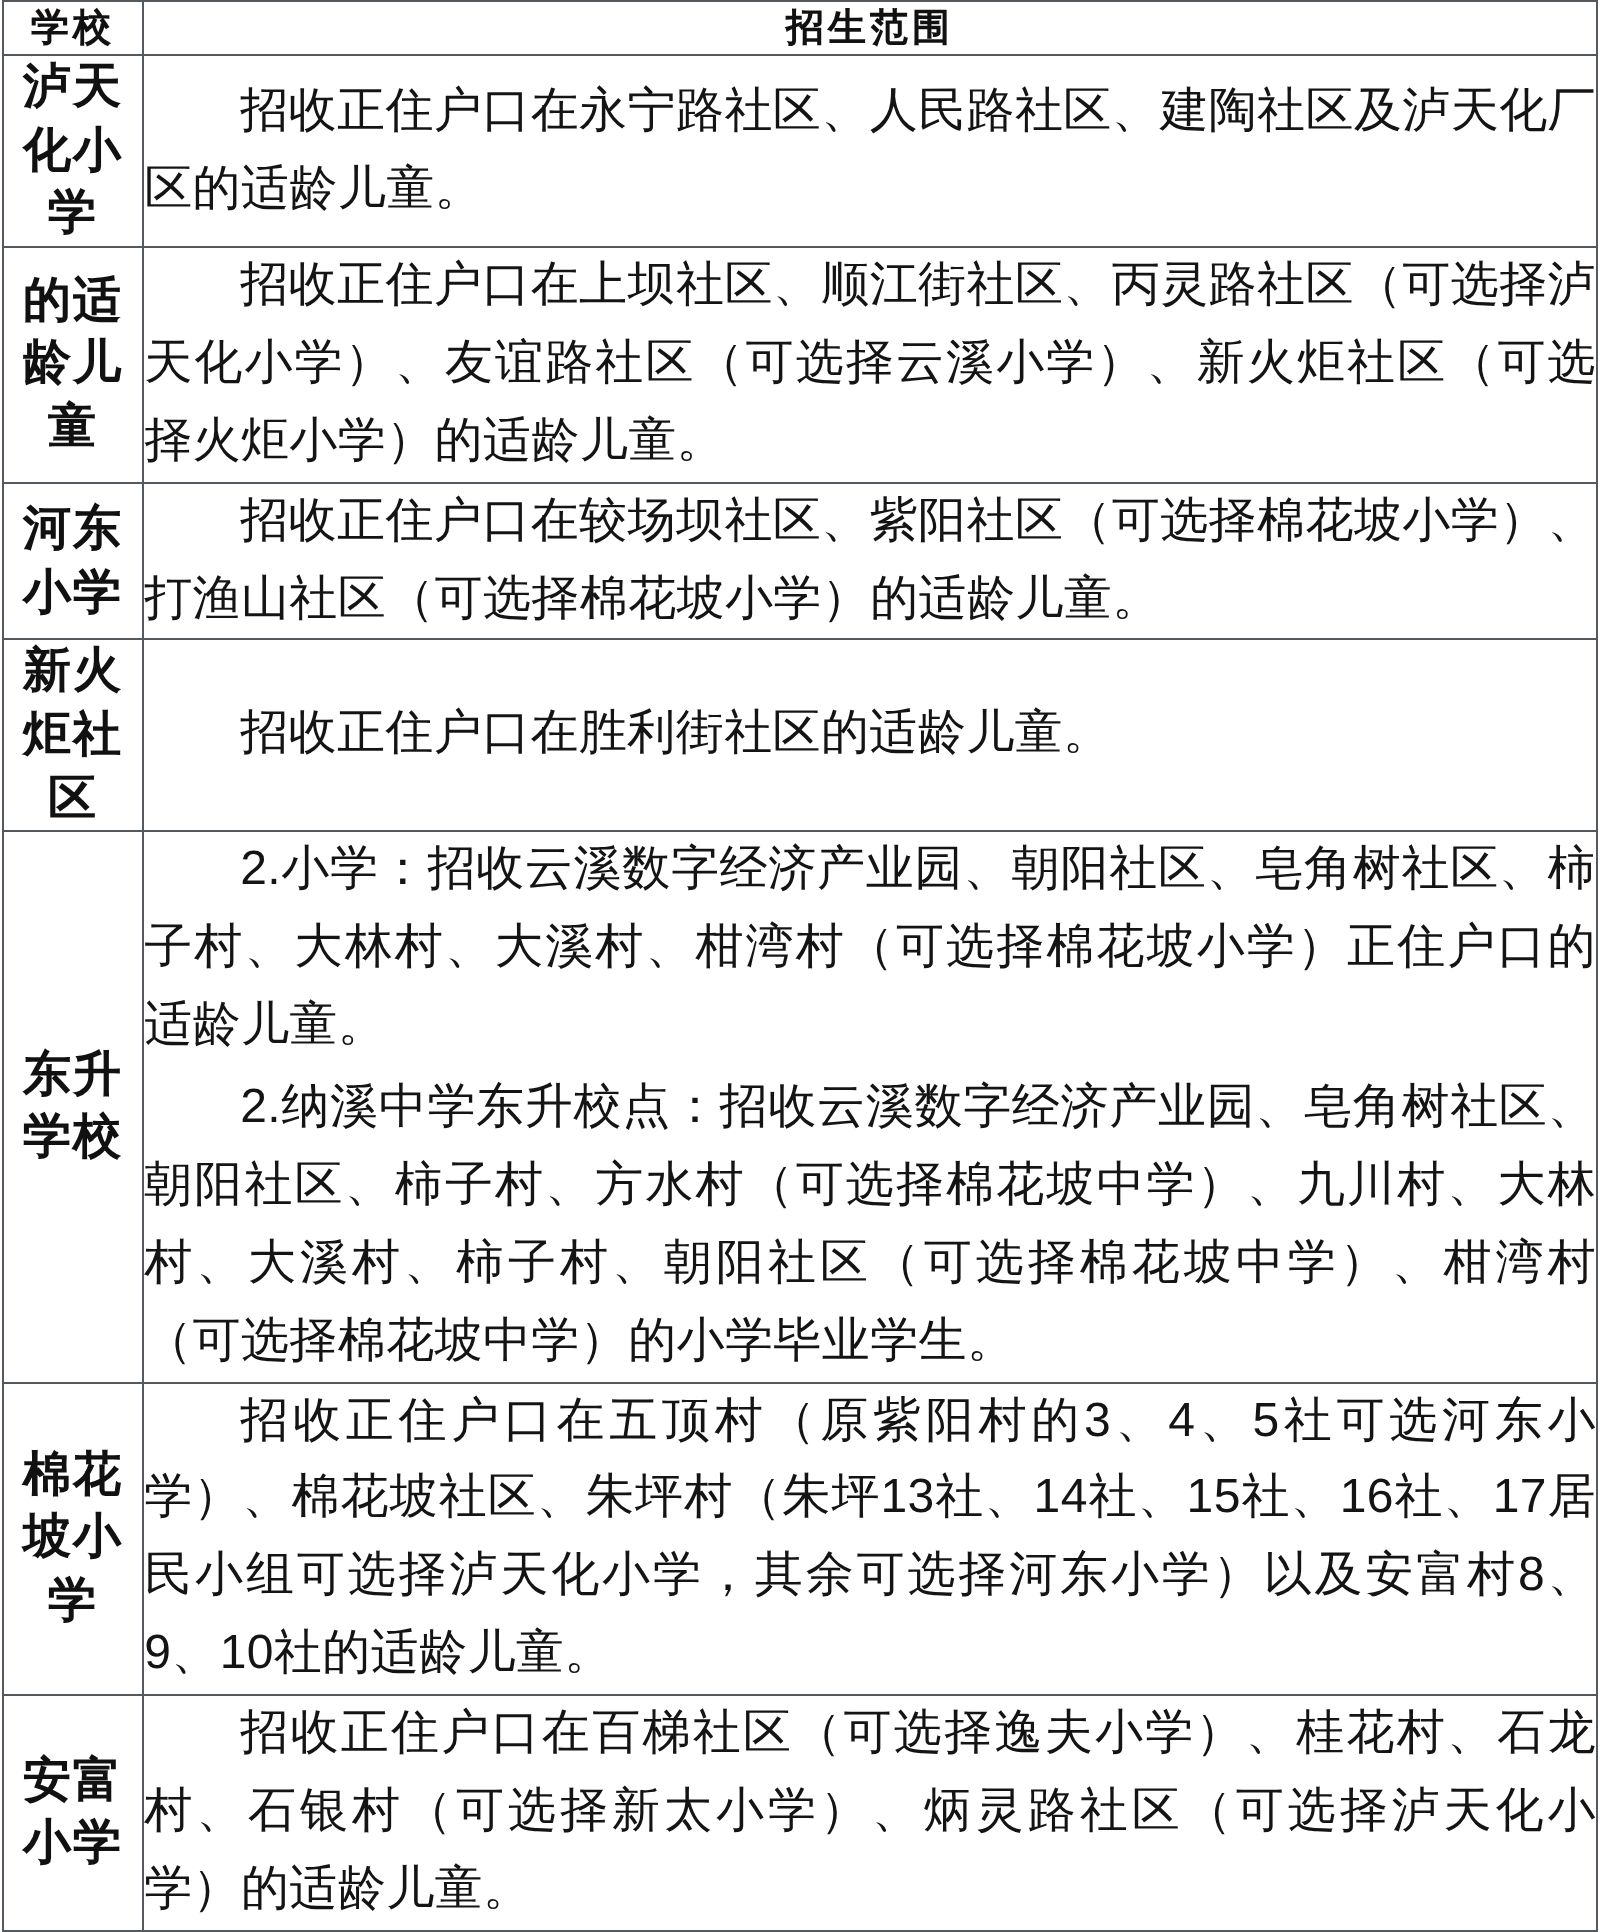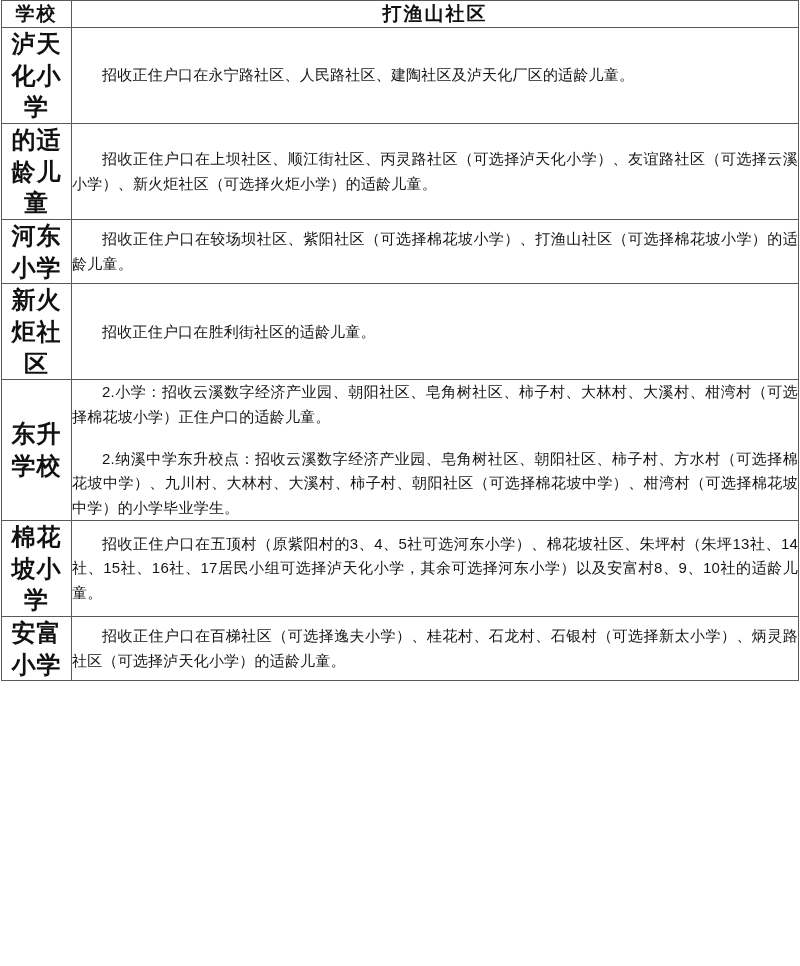--- a/index.html
+++ b/index.html
@@ -46,49 +46,49 @@
     text-align: center;
     font-size: 24px;
     font-weight: 700;
     line-height: 1.32;
     letter-spacing: 1px;
     padding: 4px 2px;
     color: #111;
     word-break: break-all;
   }
   .range {
-    font-size: 15px;
+    font-size: 24px;
     line-height: 1.62;
     letter-spacing: 0.2px;
     padding: 10px 14px 11px 12px;
     color: #141414;
     text-align: justify;
     text-justify: inter-ideograph;
   }
   .range p {
     margin: 0;
     text-indent: 2em;
   }
   .range p + p {
-    margin-top: 18px;
+    margin-top: 2px;
   }
 </style>
 </head>
 <body>
 
 <div class="sheet">
   <table class="enroll">
     <colgroup>
       <col class="school-col">
       <col class="range-col">
     </colgroup>
     <tbody>
       <tr>
         <td class="hdr">学校</td>
-        <td class="hdr">打渔山社区</td>
+        <td class="hdr">招生范围</td>
       </tr>
 
       <tr>
         <td class="school">泸天化小学</td>
         <td class="range">
           <p>招收正住户口在永宁路社区、人民路社区、建陶社区及泸天化厂区的适龄儿童。</p>
         </td>
       </tr>
 
       <tr>

